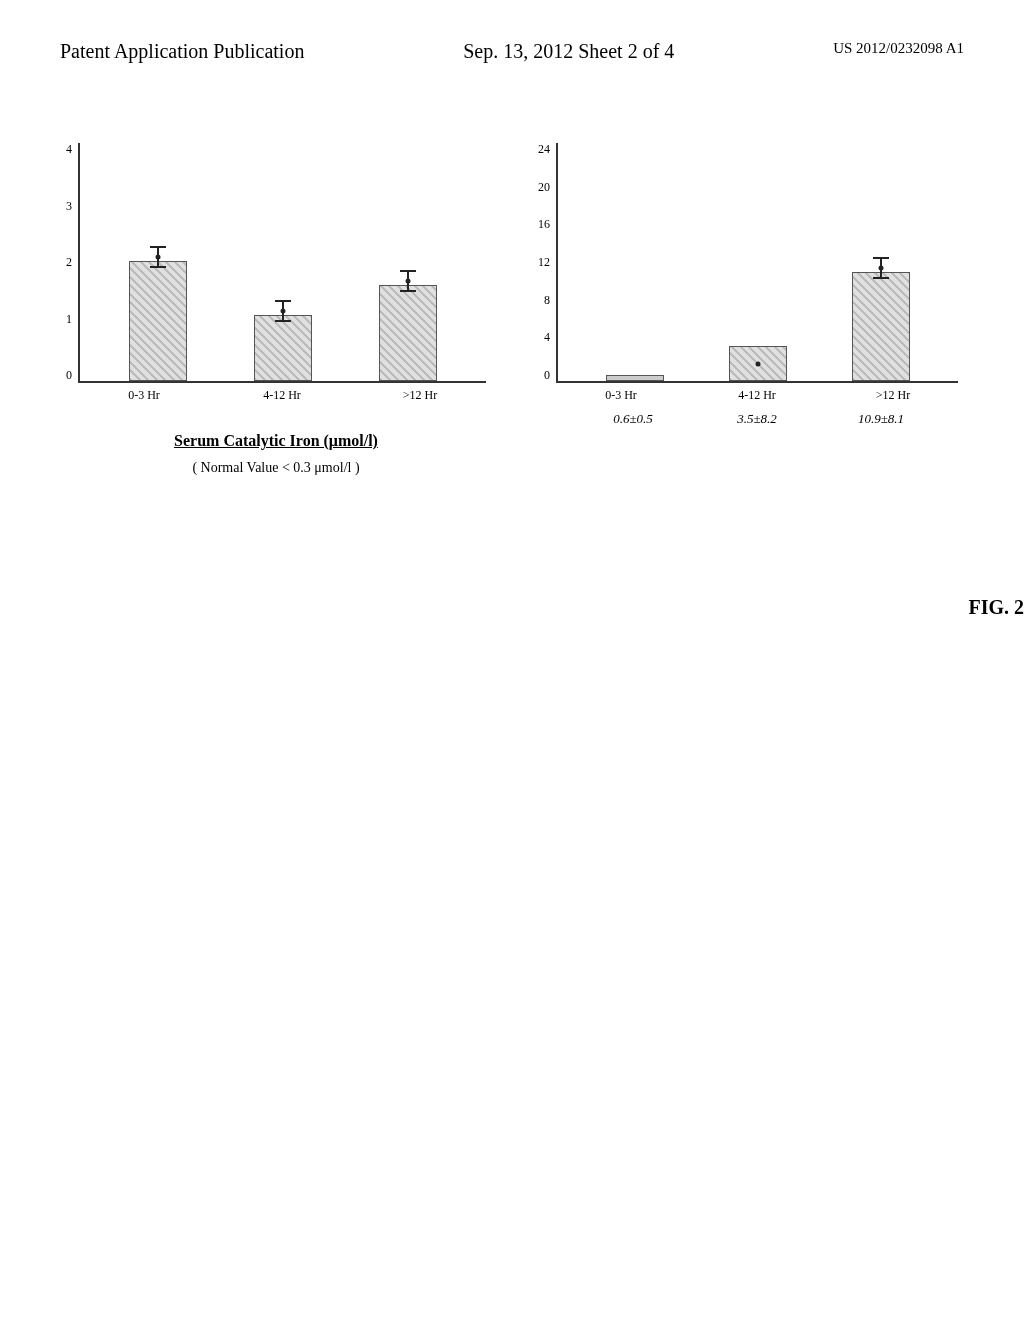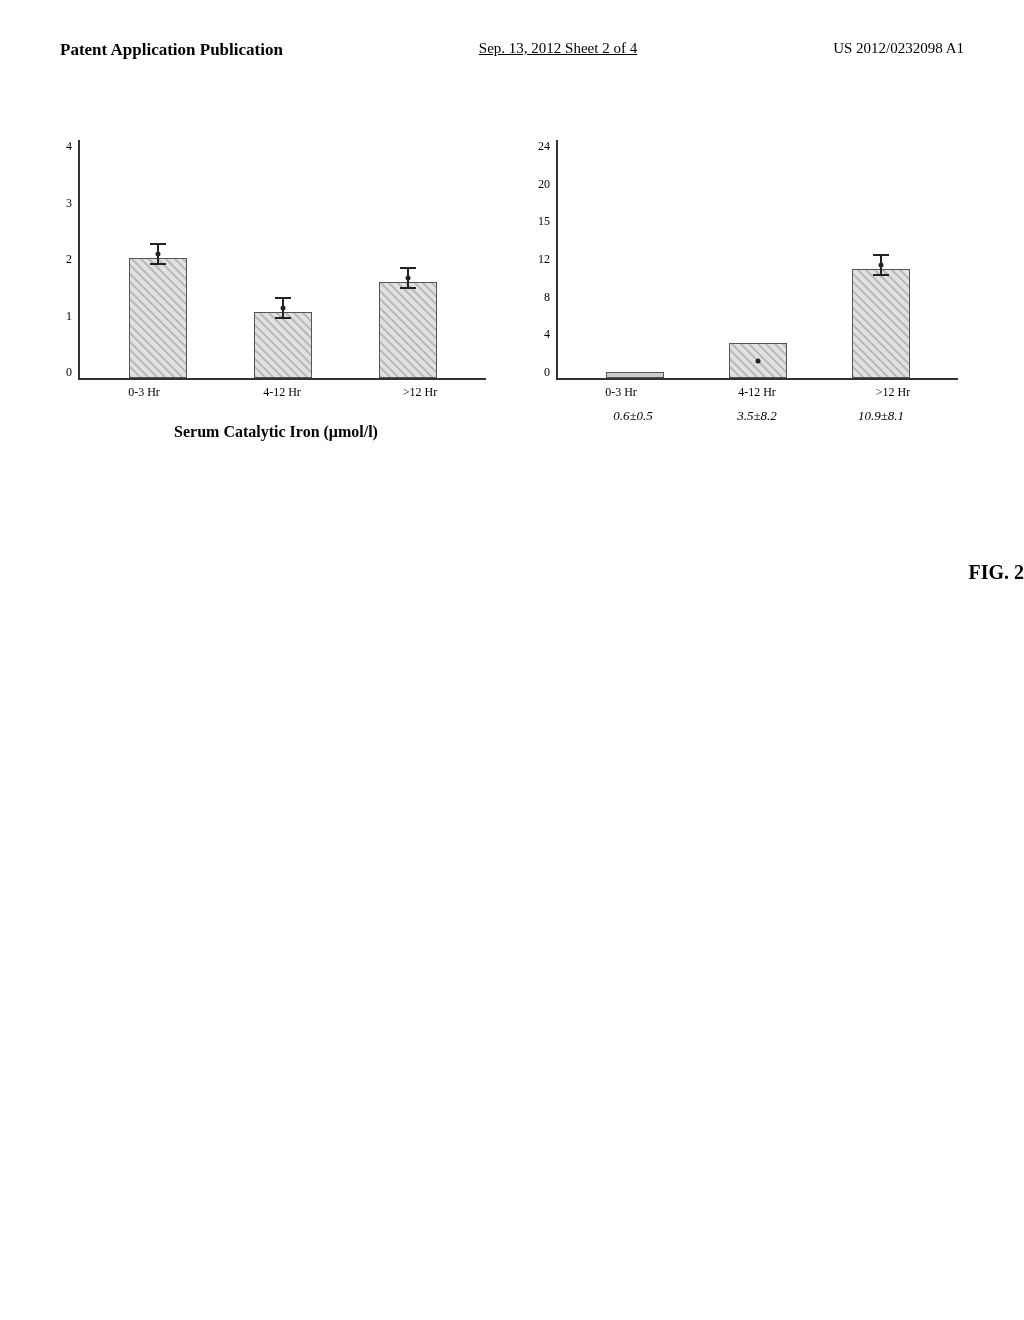--- a/index.html
+++ b/index.html
@@ -14,28 +14,27 @@
     .header {
       display: flex;
       justify-content: space-between;
       align-items: flex-start;
       padding: 40px 60px 20px 60px;
       font-size: 15px;
       font-weight: bold;
     }
 
     .header-left {
-      font-size: 17px;
-      font-weight: bold;
+      font-size: 20px;
+      font-weight: normal;
     }
 
     .header-center {
-      font-size: 15px;
+      font-size: 20px;
       font-weight: normal;
-      text-decoration: underline;
     }
 
     .header-right {
       font-size: 15px;
       font-weight: normal;
     }
 
     .chart-title {
       margin-top: 20px;
       font-size: 16px;
@@ -248,30 +247,31 @@
 
         <div class="x-axis-labels">
           <span class="x-tick">0-3 Hr</span>
           <span class="x-tick">4-12 Hr</span>
           <span class="x-tick">&gt;12 Hr</span>
         </div>
 
       </div>
     </div>
 
-    <div class="chart-title" style="margin-top:23px;">Serum Catalytic Iron (μmol/l)</div>
+    <div class="chart-title" style="margin-top:29px;text-decoration:underline;">Serum Catalytic Iron (μmol/l)</div>
+    <div class="chart-subtitle">( Normal Value &lt; 0.3 μmol/l )</div>
   </div>
 
   <div class="single-chart">
     <div class="y-axis-container">
 
       <div class="y-labels" style="height:240px; justify-content:space-between;">
         <span class="y-tick">24</span>
         <span class="y-tick">20</span>
-        <span class="y-tick">15</span>
+        <span class="y-tick">16</span>
         <span class="y-tick">12</span>
         <span class="y-tick">8</span>
         <span class="y-tick">4</span>
         <span class="y-tick">0</span>
       </div>
 
       <div style="flex:1">
         <div class="chart-plot">
           <div class="bars-flex">
 

